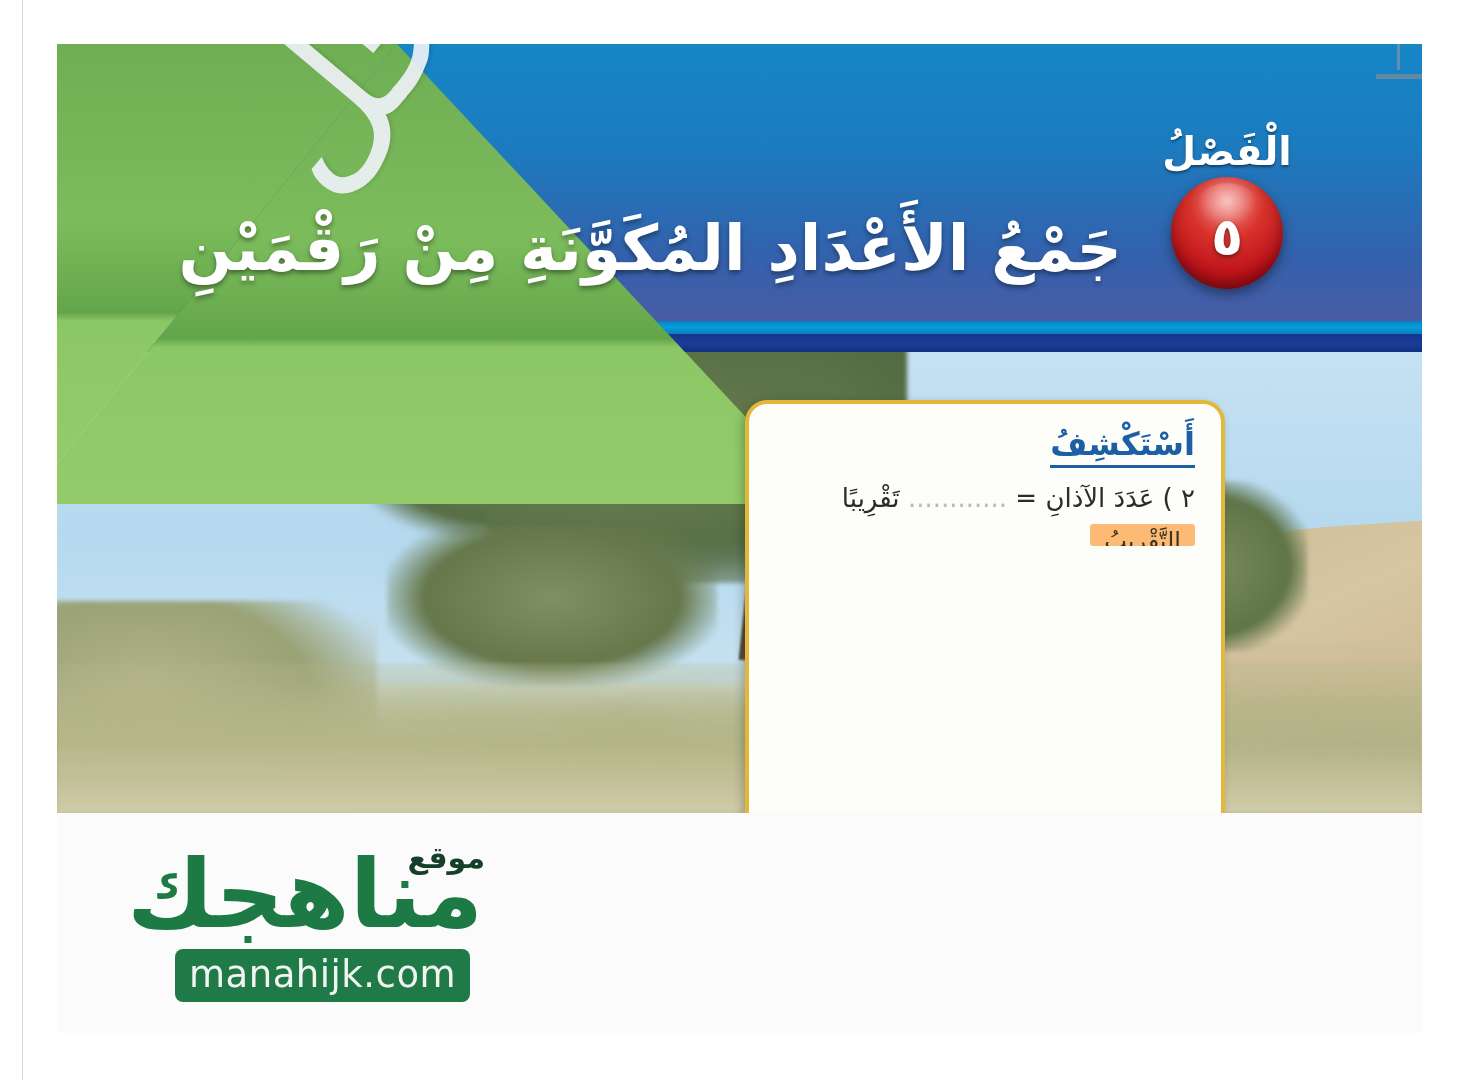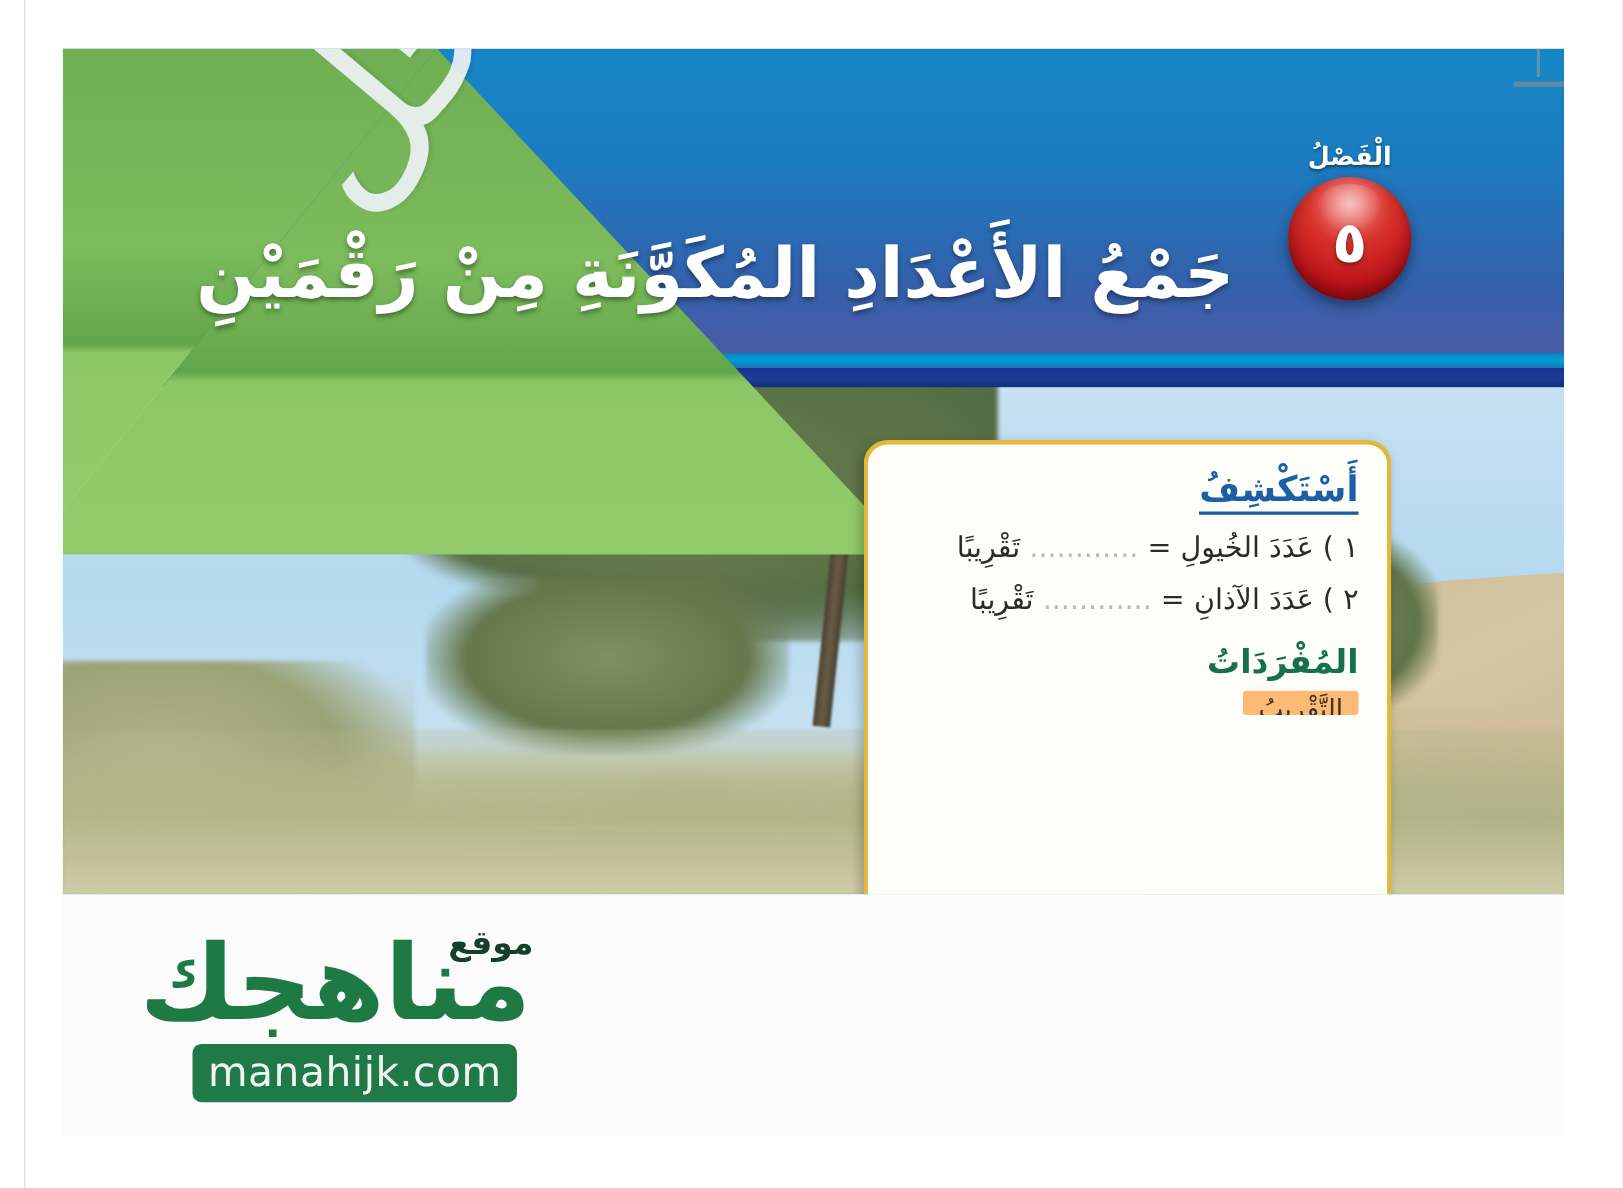--- a/index.html
+++ b/index.html
@@ -160,21 +160,21 @@
 
   
   .chapter-badge-wrap {
     position: absolute;
     right: 120px; top: 88px;
     width: 150px; text-align: center;
     z-index: 6;
   }
   .chapter-word {
     font-family: "DejaVu Sans", sans-serif;
-    font-size: 23px; font-weight: bold; color: #ffffff;
+    font-size: 39px; font-weight: bold; color: #ffffff;
     text-shadow: 0 2px 3px rgba(0,0,0,.45);
     line-height: 1;
     direction: rtl;
     text-align: center;
   }
   .chapter-circle {
     margin: 6px auto 0;
     width: 112px; height: 112px; border-radius: 50%;
     background:
       radial-gradient(circle at 50% 22%, #f2918c 0%, #d8322c 36%, #bb1119 72%, #8d0b12 100%);
@@ -223,21 +223,21 @@
     opacity: .92;
     direction: rtl;
     text-shadow: 2px 2px 4px rgba(0,0,0,.10);
     white-space: nowrap;
     line-height: 1;
   }
 
   
   .explore-card {
     position: absolute;
-    left: 728px; top: 356px;
+    left: 688px; top: 356px;
     width: 480px; height: 420px;
     background: #fdfdfa;
     border: 4px solid #e2b73a;
     border-bottom: none;
     border-radius: 22px 22px 0 0;
     box-shadow: -3px 3px 10px rgba(0,0,0,.22);
     z-index: 8;
     padding: 22px 26px 0 26px;
     direction: rtl;
     text-align: right;
@@ -434,38 +434,30 @@
         </div>
       </div>
 
       <div class="unit-title">جَمْعُ الأَعْدَادِ المُكَوَّنَةِ مِنْ رَقْمَيْنِ</div>
 
       <div class="watermark">الحل</div>
 
       <div class="explore-card">
         <div class="explore-title">أَسْتَكْشِفُ</div>
 
-        <div class="explore-item">
-          <span>١ )</span>
-          <span>عَدَدَ الخُيولِ</span>
-          <span>=</span>
-          <span class="dots">............</span>
-          <span>تَقْرِيبًا</span>
-        </div>
 
         <div class="explore-item">
           <span>٢ )</span>
           <span>عَدَدَ الآذانِ</span>
           <span>=</span>
           <span class="dots">............</span>
           <span>تَقْرِيبًا</span>
         </div>
 
 
-        <div class="vocab-title">المُفْرَدَاتُ</div>
         <div class="vocab-chip">التَّقْرِيبُ</div>
       </div>
 
       <div class="mark-v"></div>
       <div class="mark-h"></div>
     </div>
 
     <div id="brand">
       <div id="brand-inner">
 

